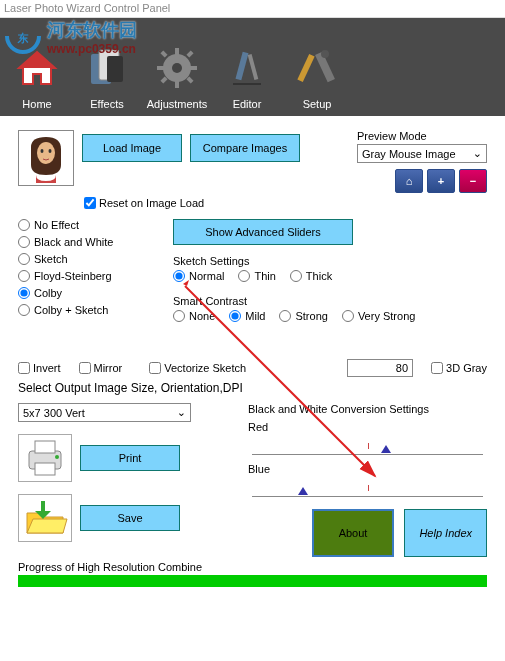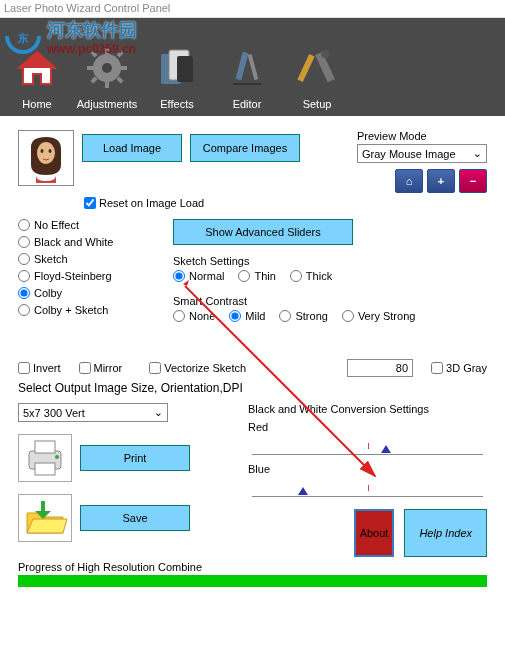--- a/index.html
+++ b/index.html
@@ -28,35 +28,35 @@
 .radio-item { display: flex; align-items: center; gap: 4px; margin-bottom: 5px; font-size: 11px; }
 .radio-item input { width: 12px; height: 12px; }
 .sliders-col { flex: 1; }
 .show-adv { width: 180px; margin-bottom: 10px; margin-left: 20px; }
 .settings-group { margin-bottom: 8px; margin-left: 20px; }
 .settings-label { font-size: 11px; margin-bottom: 3px; }
 .radio-row { display: flex; gap: 14px; }
 .mid-row { display: flex; gap: 18px; margin-top: 24px; align-items: center; }
 .num-input { border: 1px solid #888; width: 66px; padding: 2px 4px; text-align: right; font-size: 11px; }
 .output-label { font-size: 12px; margin-top: 4px; margin-bottom: 6px; }
-.output-dd { width: 150px; }
+.output-dd { width: 173px; }
 .bottom-row { display: flex; gap: 10px; margin-top: 8px; }
 .left-col { width: 220px; }
 .action-row { display: flex; align-items: center; gap: 8px; margin-bottom: 12px; }
 .action-icon { width: 54px; height: 48px; border: 1px solid #aaa; background: #fff; display: flex; align-items: center; justify-content: center; }
-.action-btn { width: 110px; padding: 6px; }
+.action-btn { width: 100px; padding: 6px; }
 .right-col { flex: 1; }
 .bw-label { font-size: 11px; margin-bottom: 6px; }
 .slider-group { margin-bottom: 8px; }
 .slider-label { font-size: 11px; margin-bottom: 2px; }
 .slider-track { position: relative; height: 20px; border-bottom: 1px solid #888; margin: 0 4px; }
 .slider-tick { position: absolute; top: 8px; width: 1px; height: 6px; background: #c44; }
 .slider-thumb { position: absolute; top: 10px; width: 0; height: 0; border-left: 5px solid transparent; border-right: 5px solid transparent; border-bottom: 8px solid #33a; transform: translateX(-5px); }
 .footer-btns { display: flex; gap: 10px; justify-content: flex-end; margin-top: 12px; }
-.about-btn { border: 2px solid #3a7ac0; background: #b91c1c; padding: 5px 4px; }
+.about-btn { border: 2px solid #3a7ac0; background: #4d7c0f; padding: 5px 25px; }
 .help-btn { padding: 17px 14px; font-style: italic; }
 .progress-label { font-size: 11px; margin-top: 4px; }
 .progress-bar { height: 12px; background: #0c0; margin-top: 2px; }
 .red-arrow { position: absolute; top: 160px; left: 175px; pointer-events: none; z-index: 5; }
 </style>
 </head>
 <body>
 
 <div class="titlebar">Laser Photo Wizard Control Panel</div>
 
@@ -71,20 +71,30 @@
 
 <div class="toolbar">
   <div class="tool-item">
     <div class="tool-icon">
       <svg width="44" height="44" viewBox="0 0 44 44">
           <polygon points="22,6 40,22 36,22 36,38 26,38 26,28 18,28 18,38 8,38 8,22 4,22" fill="#fff" stroke="#c33" stroke-width="2"></polygon>
           <polygon points="22,6 40,22 4,22" fill="#c33"></polygon>
         </svg>
     </div>
     <span>Home</span>
+  </div>
+  <div class="tool-item">
+    <div class="tool-icon">
+      <svg width="44" height="44" viewBox="0 0 44 44">
+          <rect x="6" y="8" width="20" height="30" fill="#5a7a9a" rx="2"></rect>
+          <rect x="14" y="4" width="20" height="30" fill="#ddd" stroke="#888" rx="2"></rect>
+          <rect x="22" y="10" width="16" height="26" fill="#333" rx="2"></rect>
+        </svg>
+    </div>
+    <span>Effects</span>
   </div>
   <div class="tool-item">
     <div class="tool-icon">
       <svg width="44" height="44" viewBox="0 0 44 44">
           <circle cx="22" cy="22" r="14" fill="#888"></circle>
           <circle cx="22" cy="22" r="5" fill="#444"></circle>
           <g fill="#888">
             <rect x="20" y="2" width="4" height="8"></rect>
             <rect x="20" y="34" width="4" height="8"></rect>
             <rect x="2" y="20" width="8" height="4"></rect>
@@ -94,30 +104,20 @@
             <rect x="32" y="6" width="6" height="4" transform="rotate(-45 35 8)"></rect>
             <rect x="6" y="32" width="6" height="4" transform="rotate(-45 9 34)"></rect>
           </g>
         </svg>
     </div>
     <span>Adjustments</span>
   </div>
   <div class="tool-item">
     <div class="tool-icon">
       <svg width="44" height="44" viewBox="0 0 44 44">
-          <rect x="6" y="8" width="20" height="30" fill="#5a7a9a" rx="2"></rect>
-          <rect x="14" y="4" width="20" height="30" fill="#ddd" stroke="#888" rx="2"></rect>
-          <rect x="22" y="10" width="16" height="26" fill="#333" rx="2"></rect>
-        </svg>
-    </div>
-    <span>Effects</span>
-  </div>
-  <div class="tool-item">
-    <div class="tool-icon">
-      <svg width="44" height="44" viewBox="0 0 44 44">
           <line x1="8" y1="38" x2="36" y2="38" stroke="#333" stroke-width="2"></line>
           <rect x="14" y="6" width="6" height="28" fill="#5a7a9a" transform="rotate(15 17 20)"></rect>
           <rect x="26" y="8" width="4" height="26" fill="#888" transform="rotate(-15 28 21)"></rect>
         </svg>
     </div>
     <span>Editor</span>
   </div>
   <div class="tool-item">
     <div class="tool-icon">
       <svg width="44" height="44" viewBox="0 0 44 44">

